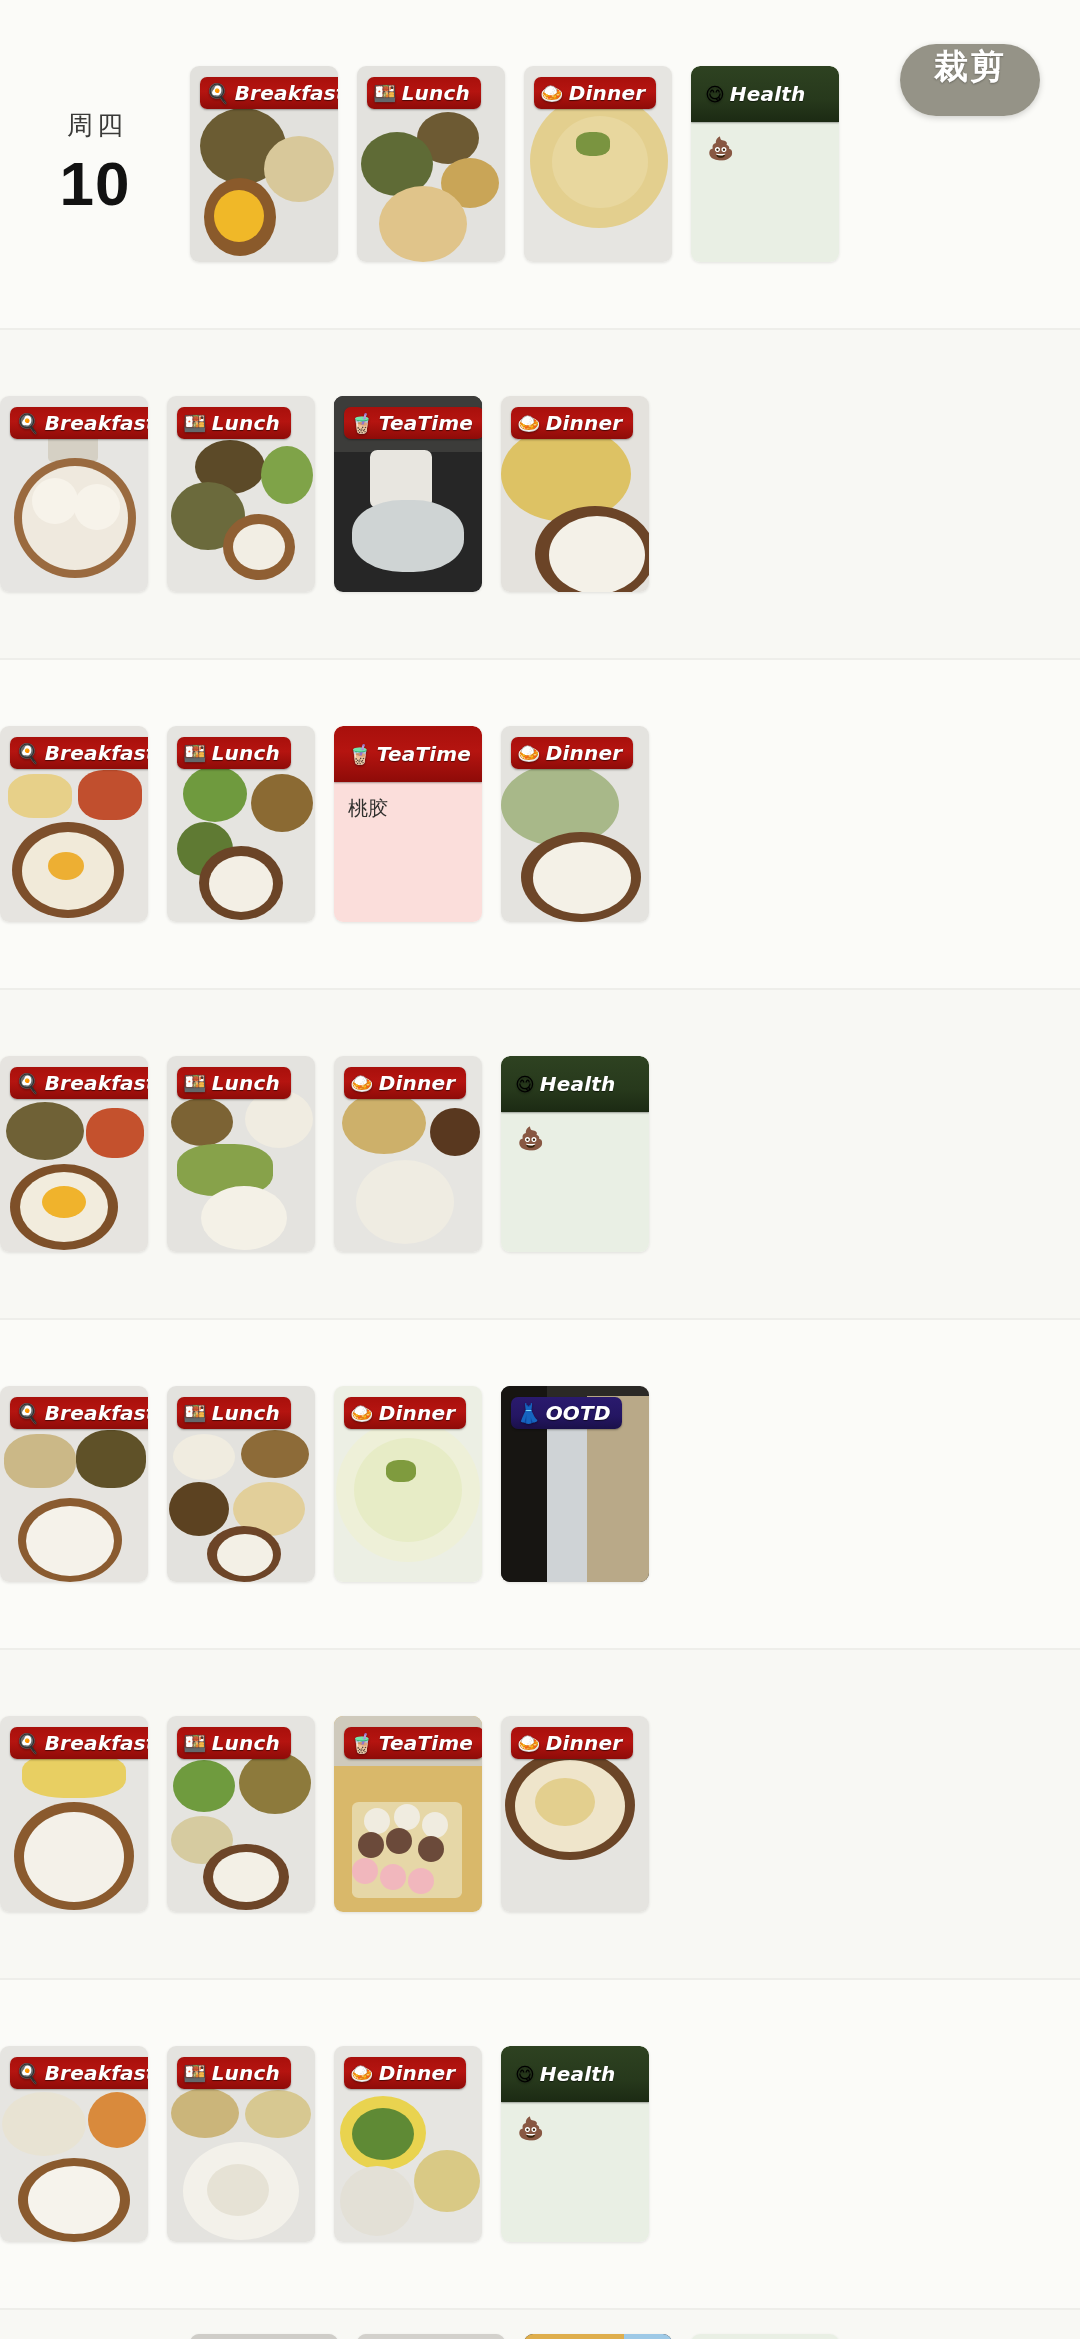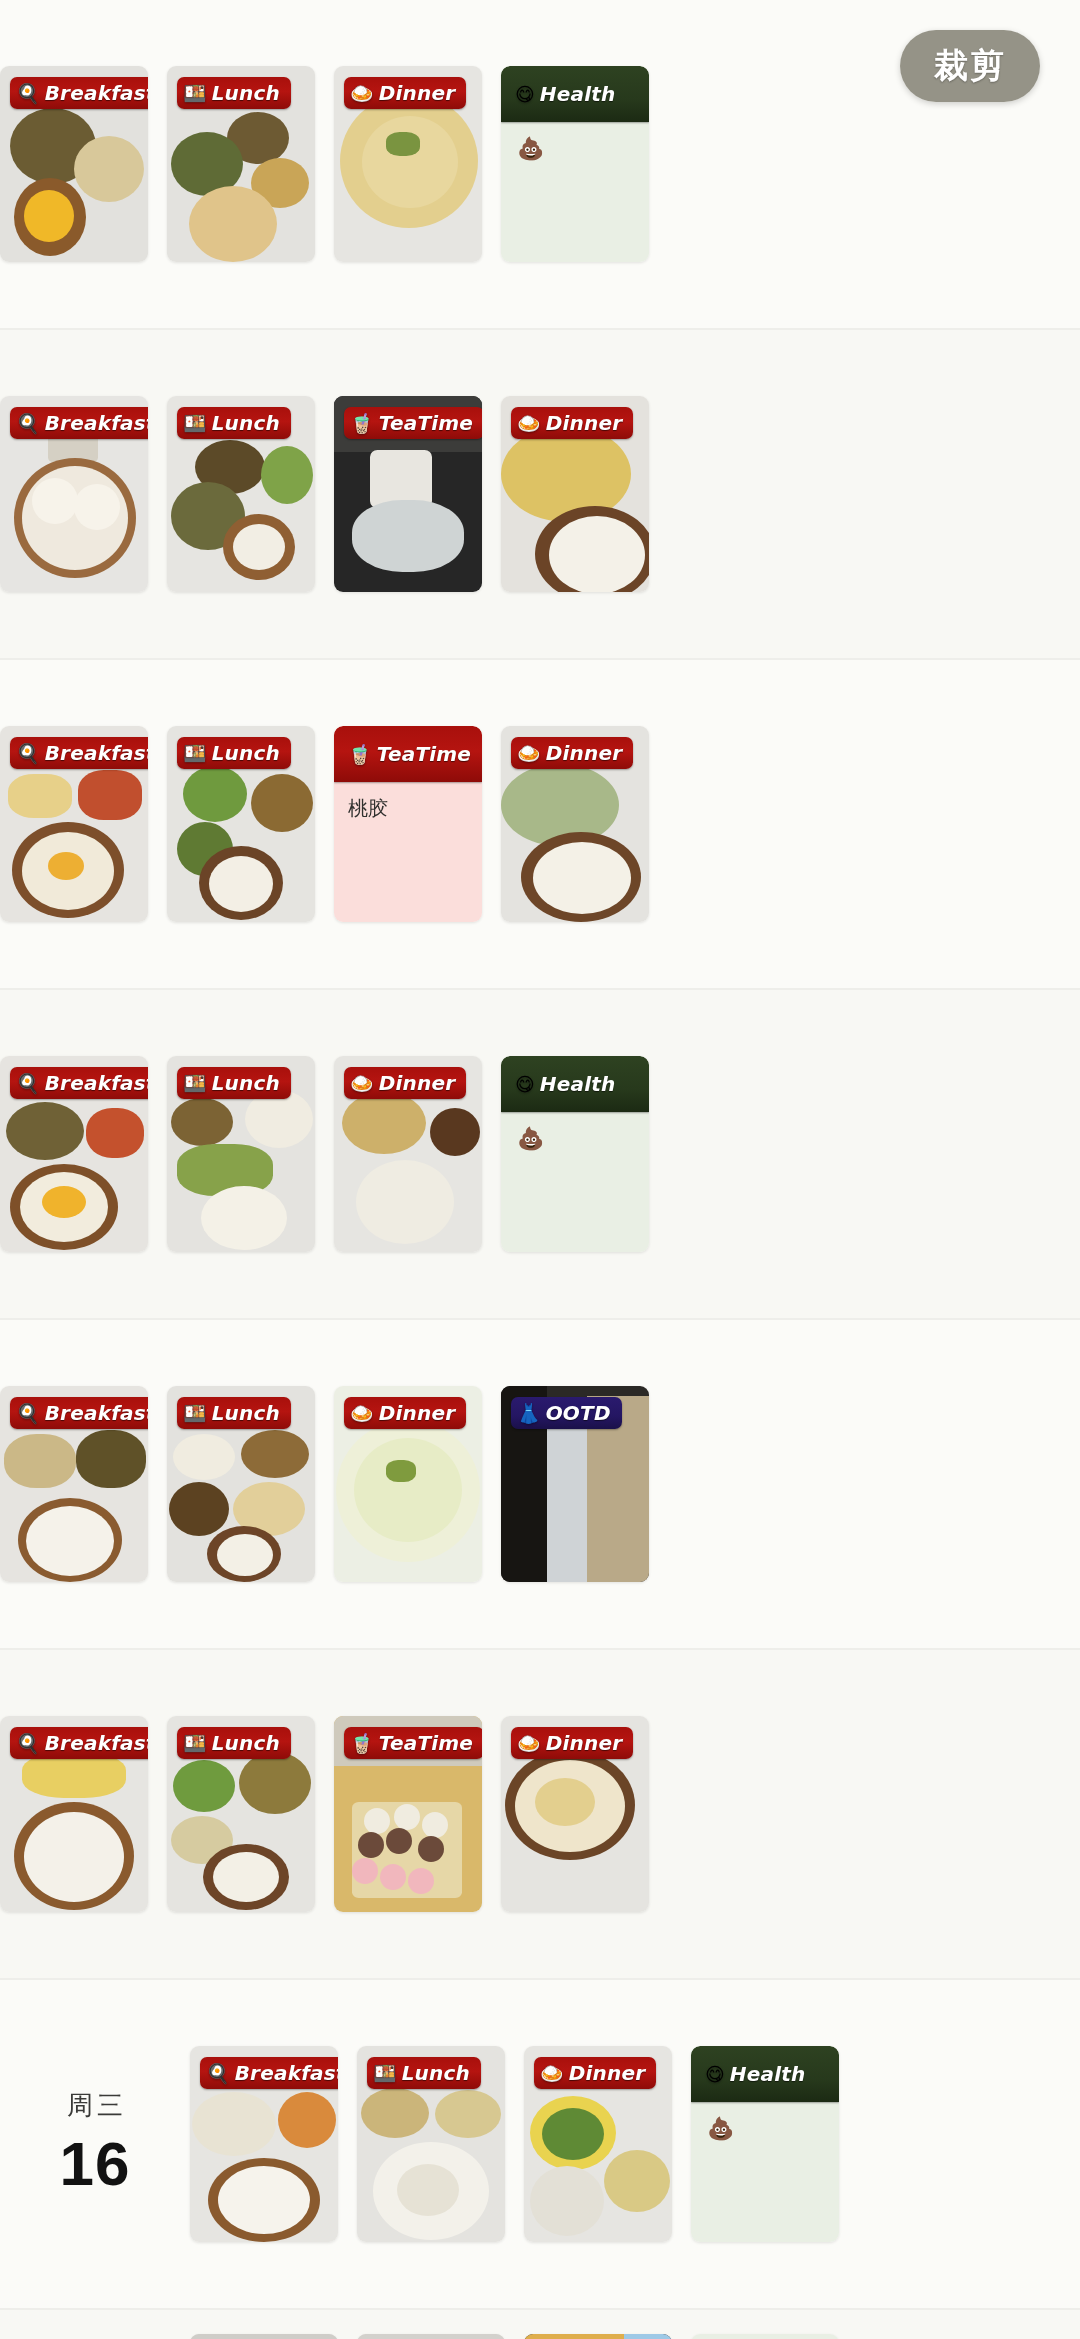--- a/index.html
+++ b/index.html
@@ -148,28 +148,28 @@
     position: absolute;
     top: 70px; left: 16px;
     font-size: 22px;
     z-index: 2;
   }
   .blob { position:absolute; border-radius:50%; }
 
   
   #crop-btn {
     position: absolute;
-    top: 30px;
+    top: 44px;
     left: 900px;
     width: 140px;
     height: 72px;
     border-radius: 40px;
     background: rgba(134,132,118,0.88);
     display: flex;
-    align-items: center;
+    align-items: flex-start;
     justify-content: center;
     z-index: 50;
     box-shadow: 0 2px 6px rgba(0,0,0,.18);
   }
   #crop-btn .lbl {
     font-size: 34px;
     font-weight: 700;
     color: #ffffff;
     letter-spacing: 2px;
     text-shadow: 0 1px 2px rgba(0,0,0,.30);
@@ -178,20 +178,24 @@
   
   .day-row.partial { border-bottom: none; }
 </style>
 </head>
 <body>
 
 <div id="app">
 
   <div id="rows-host">
       <div class="day-row" style="height: 330px;">
+        <div class="day-label">
+          <div class="dow">周四</div>
+          <div class="dnum">10</div>
+        </div>
         <div class="cards">
           <div class="card">
             <div class="photo" style="background: rgb(226, 225, 221);">
               <div class="blob" style="left: 10px; top: 42px; width: 86px; height: 76px; background: rgb(107, 92, 51); border-radius: 50%;"></div>
               <div class="blob" style="left: 74px; top: 70px; width: 70px; height: 66px; background: rgb(216, 200, 154); border-radius: 50%;"></div>
               <div class="blob" style="left: 14px; top: 112px; width: 72px; height: 78px; background: rgb(138, 90, 43); border-radius: 50%;"></div>
               <div class="blob" style="left: 24px; top: 124px; width: 50px; height: 52px; background: rgb(240, 184, 40); border-radius: 50%;"></div>
             </div>
             <div class="chip">
               <span class="emo">🍳</span>
@@ -484,24 +488,20 @@
               <div class="blob" style="left: 34px; top: 62px; width: 60px; height: 48px; background: rgb(227, 207, 142); border-radius: 50%;"></div>
             </div>
             <div class="chip">
               <span class="emo">🍛</span>
               <span class="txt">Dinner</span>
             </div>
           </div>
         </div>
       </div>
       <div class="day-row" style="height: 330px;">
-        <div class="day-label">
-          <div class="dow">周三</div>
-          <div class="dnum">16</div>
-        </div>
         <div class="cards">
           <div class="card">
             <div class="photo" style="background: rgb(230, 229, 225);">
               <div class="blob" style="left: 2px; top: 46px; width: 84px; height: 64px; background: rgb(232, 227, 211); border-radius: 50%;"></div>
               <div class="blob" style="left: 88px; top: 46px; width: 58px; height: 56px; background: rgb(217, 138, 60); border-radius: 50%;"></div>
               <div class="blob" style="left: 18px; top: 112px; width: 112px; height: 84px; background: rgb(138, 90, 46); border-radius: 50%;"></div>
               <div class="blob" style="left: 28px; top: 120px; width: 92px; height: 68px; background: rgb(246, 243, 236); border-radius: 50%;"></div>
             </div>
             <div class="chip">
               <span class="emo">🍳</span>

